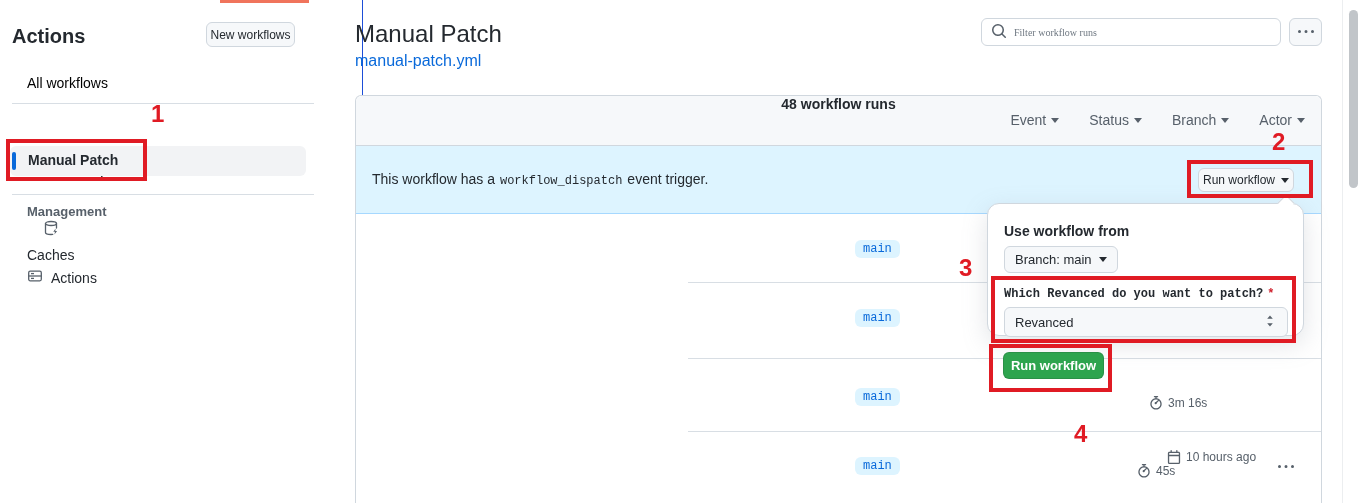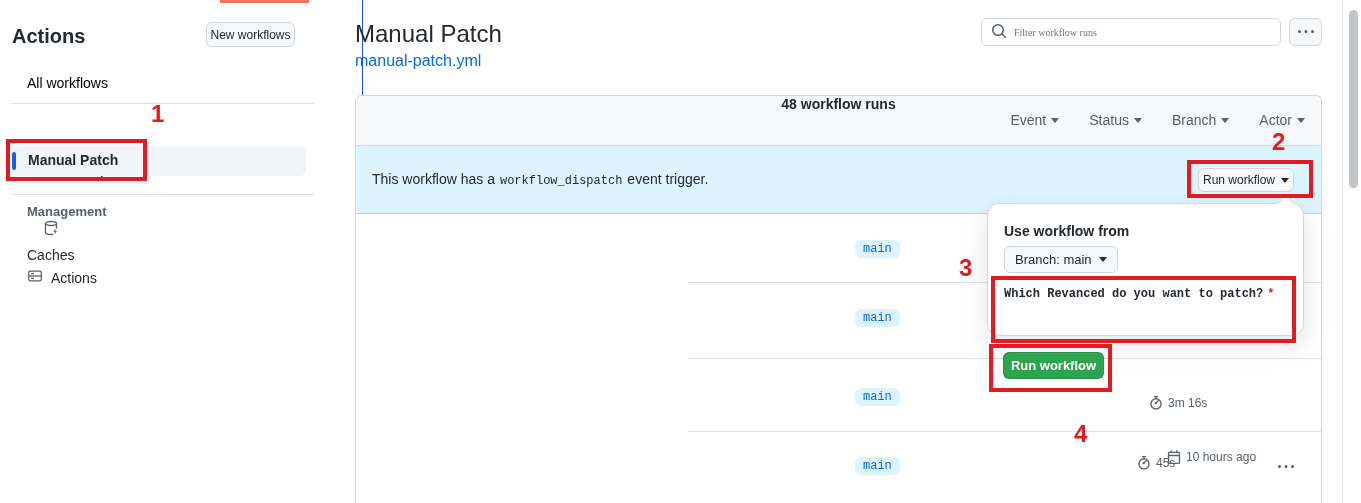--- a/index.html
+++ b/index.html
@@ -220,21 +220,21 @@
       </span>
     </div>
     <div class="run-row row-4">
       <span class="branch-badge b-4">main</span>
       <span class="meta" style="left:811px; top:18px;justify-content:space-between;">
         <svg viewBox="0 0 16 16" width="14" height="14" fill="#57606a">
             <path d="M4.75 0a.75.75 0 01.75.75V2h5V.75a.75.75 0 011.5 0V2h1.25c.966 0 1.75.784 1.75 1.75v10.5A1.75 1.75 0 0113.25 16H2.75A1.75 1.75 0 011 14.25V3.75C1 2.784 1.784 2 2.75 2H4V.75A.75.75 0 014.75 0zM2.5 7v7.25c0 .138.112.25.25.25h10.5a.25.25 0 00.25-.25V7h-11zm11-1.5V3.75a.25.25 0 00-.25-.25H2.75a.25.25 0 00-.25.25V5.5h11z"></path>
           </svg>
         <span>10 hours ago</span>
       </span>
-      <span class="meta" style="left:781px; top:24px;justify-content:flex-end;">
+      <span class="meta" style="left:781px; top:32px;justify-content:flex-end;">
         <svg viewBox="0 0 16 16" width="14" height="14" fill="#57606a">
             <path d="M5.5.75A.75.75 0 016.25 0h3.5a.75.75 0 010 1.5h-1v1.07a6.5 6.5 0 11-1.5 0V1.5h-1A.75.75 0 015.5.75zM8 4a5 5 0 100 10A5 5 0 008 4zm3.1 1.84l-2.2 2.2a1.25 1.25 0 11-1.06-1.06l2.2-2.2a.75.75 0 111.06 1.06z"></path>
           </svg>
         <span>45s</span>
       </span>
       <span class="row-kebab">
         <svg viewBox="0 0 16 16" width="16" height="16" fill="#57606a">
             <path d="M8 9a1.5 1.5 0 100-3 1.5 1.5 0 000 3zM1.5 9a1.5 1.5 0 100-3 1.5 1.5 0 000 3zm13 0a1.5 1.5 0 100-3 1.5 1.5 0 000 3z"></path>
           </svg>
       </span>
@@ -244,20 +244,28 @@
   <div class="run-panel">
     <div class="panel-notch"></div>
     <div class="panel-heading">Use workflow from</div>
     <button class="branch-select-btn">
       <span>Branch: main</span>
         <span class="caret-down"></span>
     </button>
     <div class="input-label">
       <span>Which Revanced do you want to patch?</span><span class="req">*</span>
     </div>
+    <div class="revanced-select">
+      <span>Revanced</span>
+      <span class="updown">
+        <svg viewBox="0 0 16 16" width="14" height="14" fill="#57606a">
+            <path d="M8 1.8l3.2 3.7H4.8L8 1.8zm0 12.4l-3.2-3.7h6.4L8 14.2z"></path>
+          </svg>
+      </span>
+    </div>
     <button class="run-submit-btn">Run workflow</button>
   </div>
 
   <div class="red-box box-1"></div>
   <div class="red-box box-2"></div>
   <div class="red-box box-3"></div>
   <div class="red-box box-4"></div>
   <div class="ann-num num-1">1</div>
   <div class="ann-num num-2">2</div>
   <div class="ann-num num-3">3</div>

